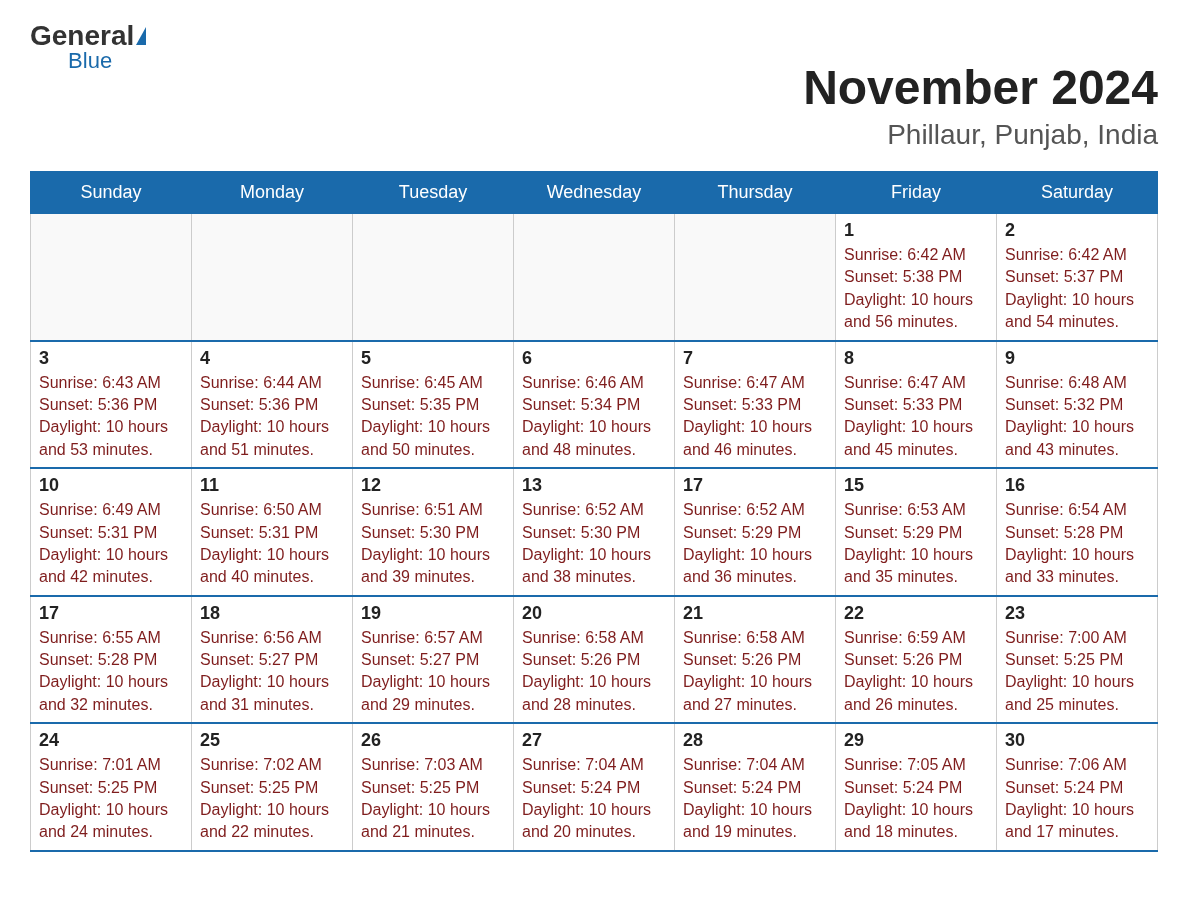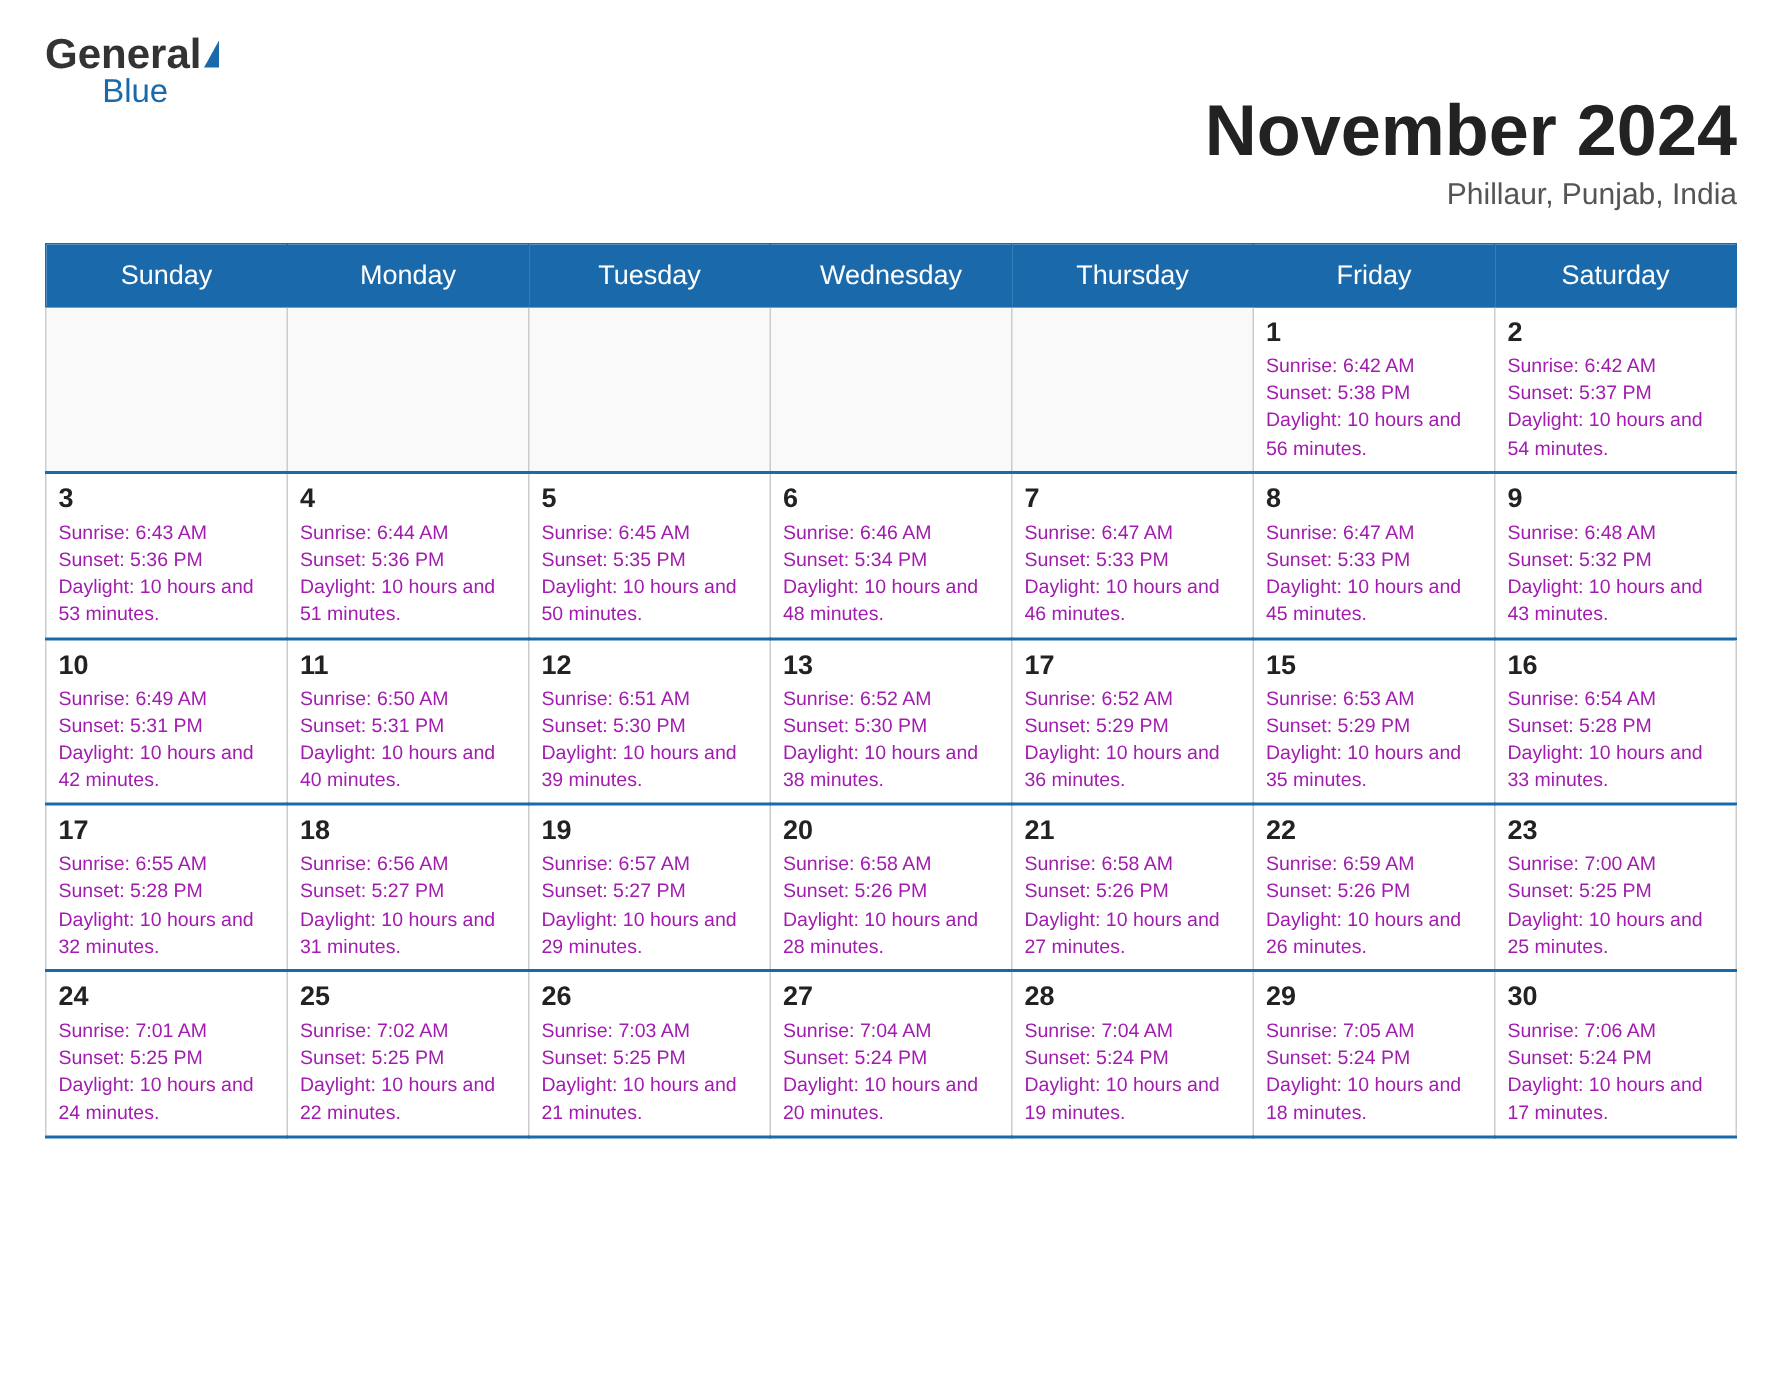--- a/index.html
+++ b/index.html
@@ -48,21 +48,21 @@
     .title-section {
       text-align: right;
     }
     .month-title {
       font-size: 48px;
       font-weight: bold;
       color: #222;
       margin-top: 40px;
     }
     .subtitle {
-      font-size: 20px;
+      font-size: 28px;
       color: #555;
       margin-top: 4px;
     }
     .calendar {
       width: 100%;
       border-collapse: collapse;
     }
     .calendar thead tr th {
       background-color: #1a6aab;
       color: #fff;
@@ -84,22 +84,22 @@
       border-bottom: 2px solid #1a6aab;
     }
     .day-number {
       font-size: 18px;
       font-weight: bold;
       color: #222;
       display: block;
       margin-bottom: 3px;
     }
     .day-info {
-      font-size: 13px;
-      color: #a21caf;
+      font-size: 16px;
+      color: #7f1d1d;
       line-height: 1.4;
     }
     .empty-cell {
       background: #f9f9f9;
     }
   </style>
 </head>
 <body>
 
 <div class="header">

